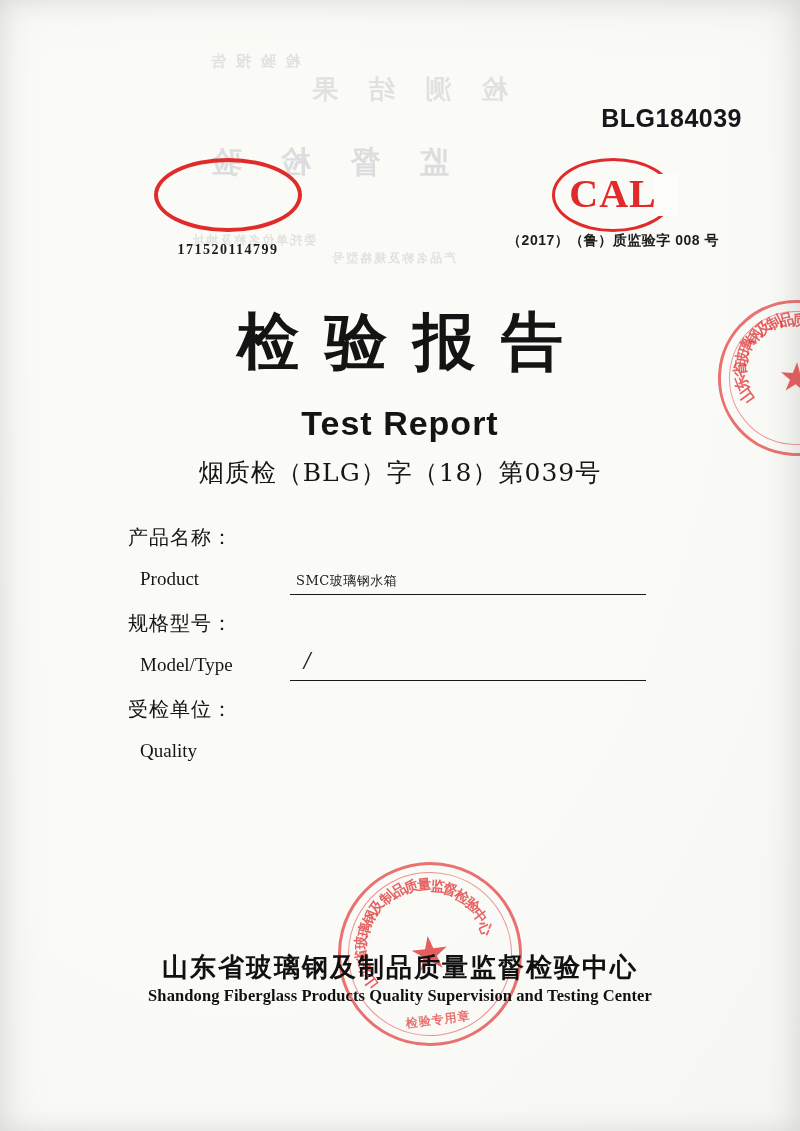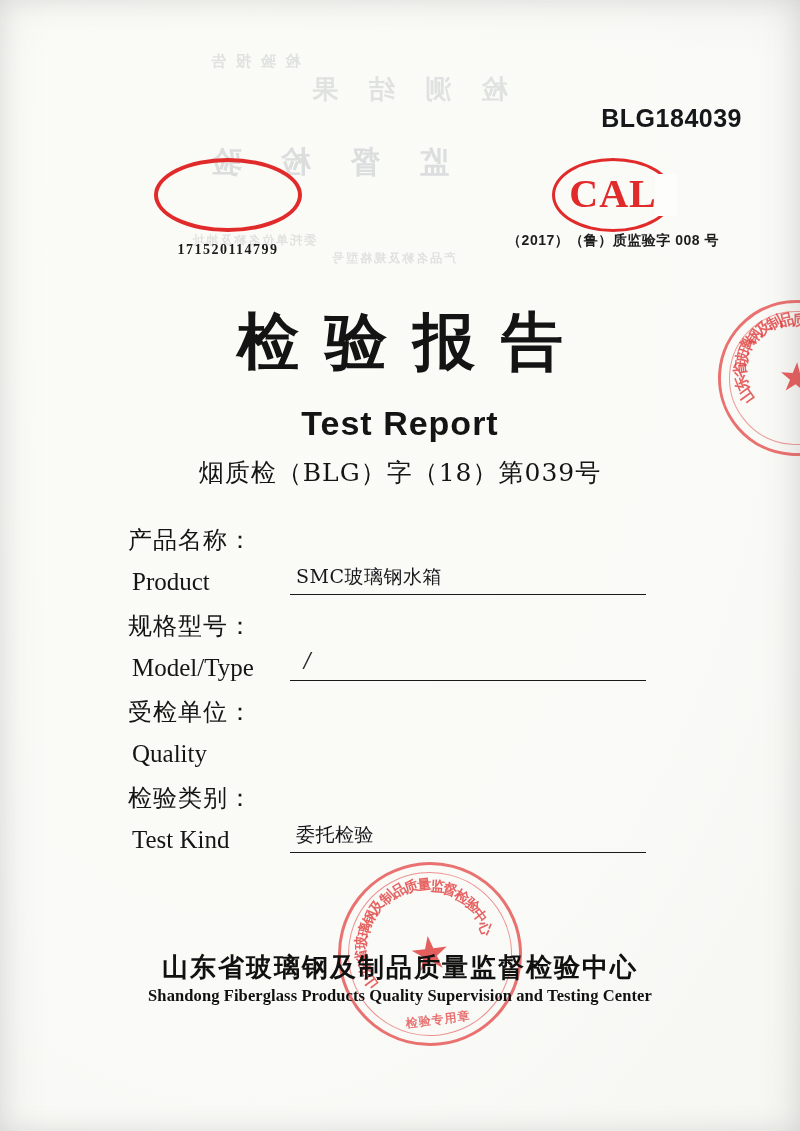--- a/index.html
+++ b/index.html
@@ -202,46 +202,46 @@
   }
   .field-row {
     position: relative;
     height: 86px;
   }
   .field-cn {
     position: absolute;
     left: 0;
     top: 0;
     font-family: "DejaVu Serif", serif;
-    font-size: 24px;
+    font-size: 20px;
     color: #151515;
     letter-spacing: 1px;
   }
   .field-en {
     position: absolute;
-    left: 4px;
+    left: 12px;
     top: 44px;
     font-family: "Liberation Serif", serif;
-    font-size: 25px;
+    font-size: 19px;
     color: #151515;
   }
   .field-value-wrap {
     position: absolute;
     left: 162px;
     top: 30px;
     width: 356px;
     border-bottom: 1.6px solid #1a1a1a;
     height: 40px;
   }
   .field-value {
     position: absolute;
     bottom: 4px;
     left: 6px;
     font-family: "DejaVu Serif", serif;
-    font-size: 19px;
+    font-size: 13px;
     color: #17181c;
     letter-spacing: 0.5px;
   }
   .field-value.slash {
     font-size: 20px;
     left: 14px;
     bottom: 8px;
     font-style: italic;
     color: #2a2a2a;
   }
@@ -398,27 +398,20 @@
       <div class="field-value-wrap">
         <div class="field-value slash">/</div>
       </div>
     </div>
 
     <div class="field-row">
       <div class="field-cn">受检单位：</div>
       <div class="field-en">Quality</div>
     </div>
 
-    <div class="field-row">
-      <div class="field-cn">检验类别：</div>
-      <div class="field-en">Test Kind</div>
-      <div class="field-value-wrap">
-        <div class="field-value">委托检验</div>
-      </div>
-    </div>
 
   </div>
 
   <div class="seal seal-right">
     <div class="seal-inner"></div>
     <div class="seal-arc-text">
         <span style="left: 32.0373px; top: 116.567px; transform: translate(-50%, -50%) rotate(230deg);">山</span>
         <span style="left: 24.0724px; top: 104.302px; transform: translate(-50%, -50%) rotate(244deg);">东</span>
         <span style="left: 19.3111px; top: 90.4747px; transform: translate(-50%, -50%) rotate(258deg);">省</span>
         <span style="left: 18.0366px; top: 75.906px; transform: translate(-50%, -50%) rotate(272deg);">玻</span>

